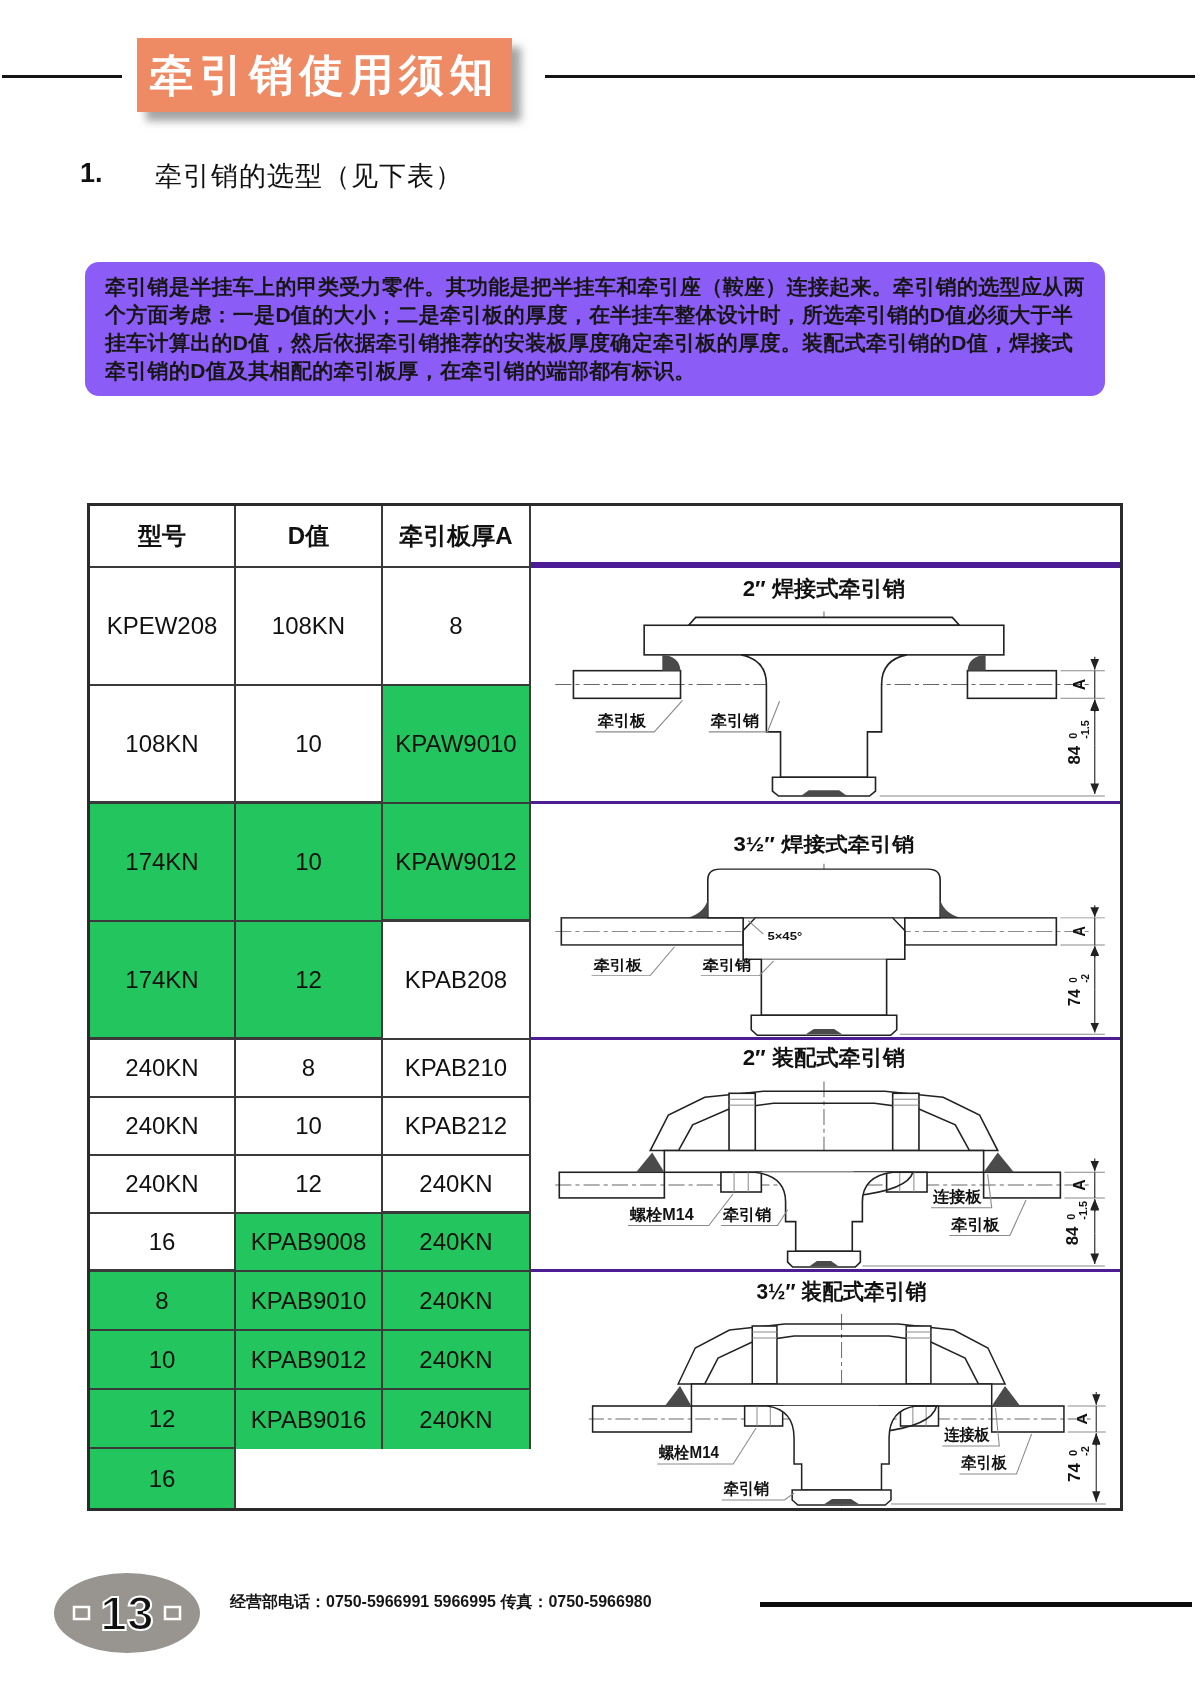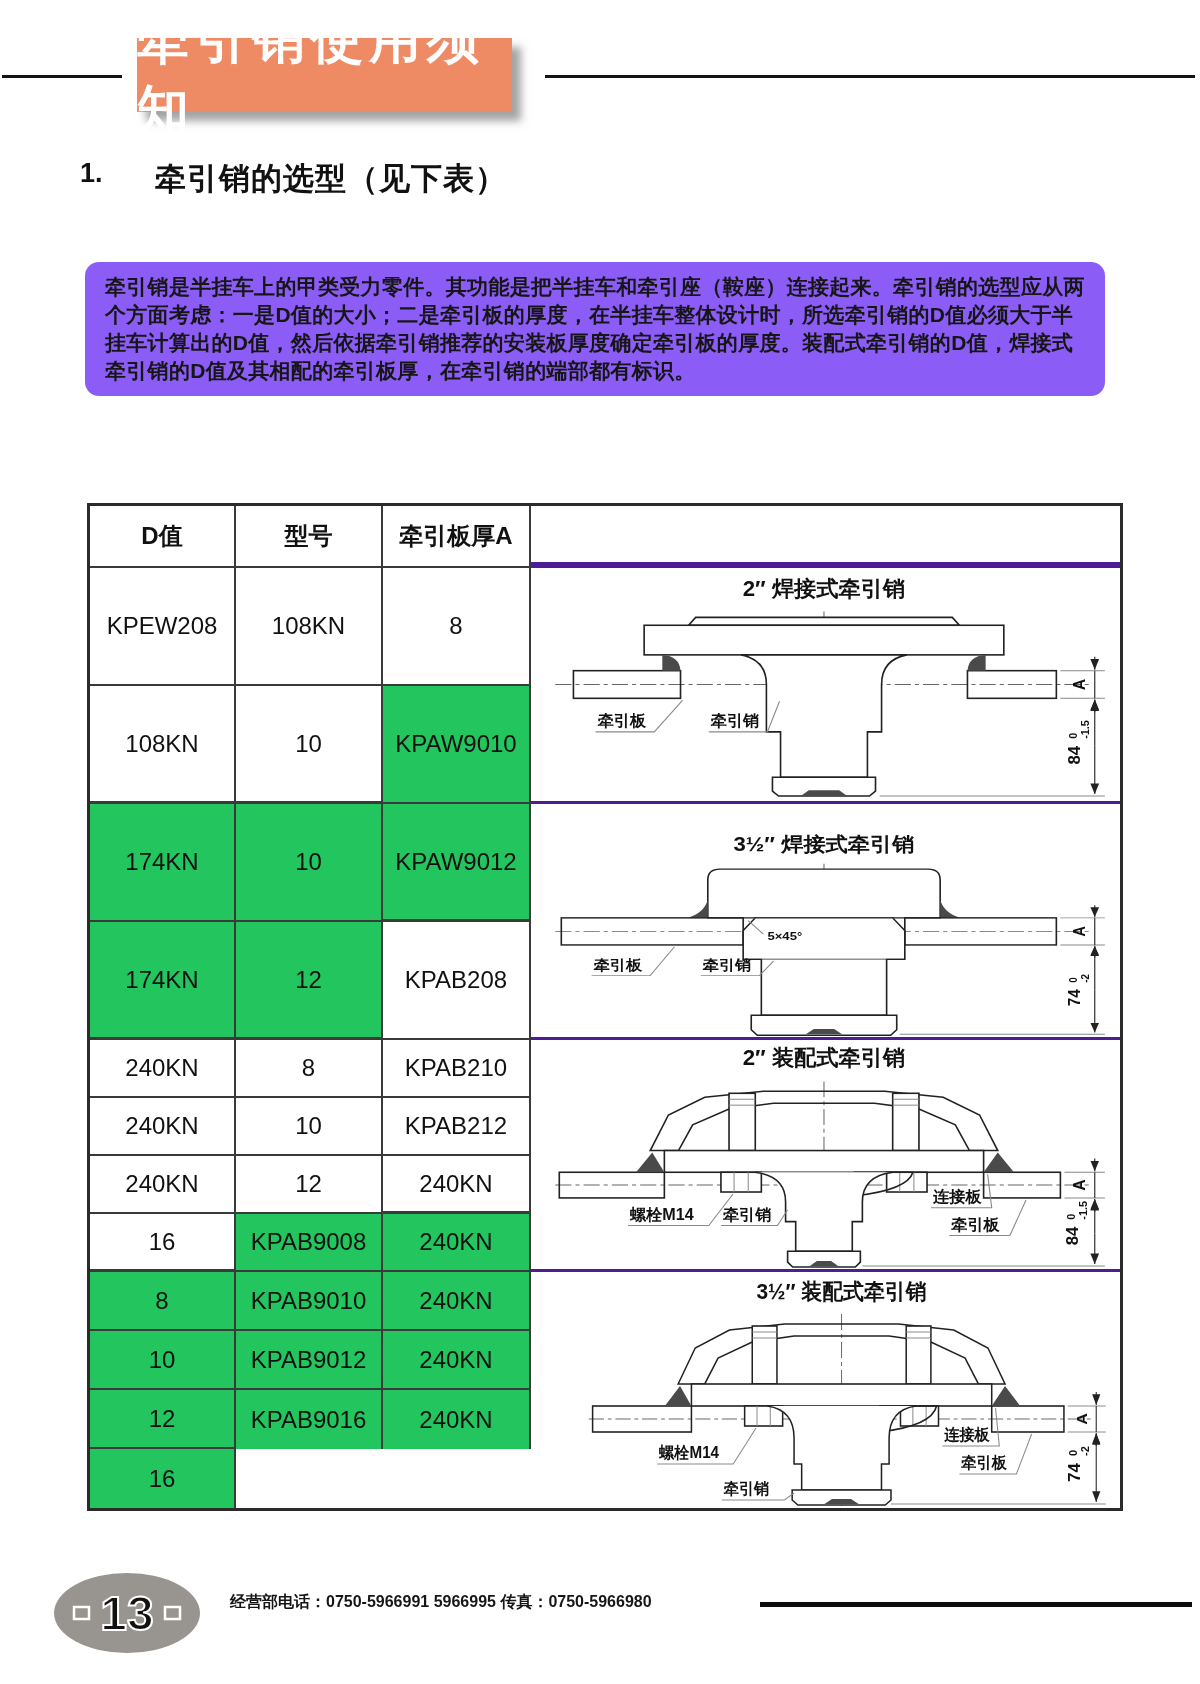--- a/index.html
+++ b/index.html
@@ -3,24 +3,24 @@
 <meta charset="utf-8">
 <style>
   html,body{margin:0;padding:0;background:#ffffff;}
   .page{position:relative;width:1200px;height:1684px;background:#ffffff;overflow:hidden;
         font-family:"Liberation Sans", sans-serif;color:#111;}
 
   
   .rule{position:absolute;height:3px;background:#141414;}
   .banner{position:absolute;left:137px;top:38px;width:375px;height:74px;background:#ee8a64;
           box-shadow:9px 9px 8px rgba(90,90,90,.55);display:flex;align-items:center;justify-content:center;}
-  .banner span{color:#ffffff;font-size:52px;font-weight:700;letter-spacing:6px;}
+  .banner span{color:#ffffff;font-size:44px;font-weight:700;letter-spacing:6px;}
 
   .h-num{position:absolute;left:80px;top:158px;font-size:27px;font-weight:700;}
-  .h-txt{position:absolute;left:155px;top:158px;font-size:31px;font-weight:700;letter-spacing:1px;}
+  .h-txt{position:absolute;left:155px;top:158px;font-size:27px;font-weight:400;letter-spacing:1px;}
 
   
   .intro{position:absolute;left:85px;top:262px;width:1020px;height:134px;background:#8b5cf6;
          border-radius:14px;box-sizing:border-box;padding:11px 20px 0 20px;
          font-size:21px;line-height:28px;font-weight:600;color:#161616;letter-spacing:.3px;}
 
   
   .tbl{position:absolute;left:87px;top:503px;width:1030px;background:#ffffff;
        border:3px solid #2b2b2b;box-sizing:content-box;display:grid;
        grid-template-columns:146px 147px 148px 1fr;
@@ -66,22 +66,22 @@
   </div>
   <div class="rule" style="left:545px;top:75px;width:650px;"></div>
 
   <div class="h-num">1.</div>
   <div class="h-txt">牵引销的选型（见下表）</div>
 
   <div class="intro">牵引销是半挂车上的甲类受力零件。其功能是把半挂车和牵引座（鞍座）连接起来。牵引销的选型应从两个方面考虑：一是D值的大小；二是牵引板的厚度，在半挂车整体设计时，所选牵引销的D值必须大于半挂车计算出的D值，然后依据牵引销推荐的安装板厚度确定牵引板的厚度。装配式牵引销的D值，焊接式牵引销的D值及其相配的牵引板厚，在牵引销的端部都有标识。</div>
 
   <div class="tbl">
 
+    <div class="c hd">型号</div>
     <div class="c hd">D值</div>
-    <div class="c hd">型号</div>
     <div class="c hd">牵引板厚A</div>
     <div class="c hd dg"></div>
 
     <div class="dg tk" style="grid-area:2/4/4/5;">
       <svg viewBox="0 0 583 236" preserveAspectRatio="none">
         <defs>
           <pattern id="hA" width="9" height="9" patternUnits="userSpaceOnUse" patternTransform="rotate(45)">
             <rect width="9" height="9" fill="#ffffff"></rect>
               <line x1="0" y1="0" x2="0" y2="9" stroke="#2f2f2f" stroke-width="1.4"></line>
           </pattern>

